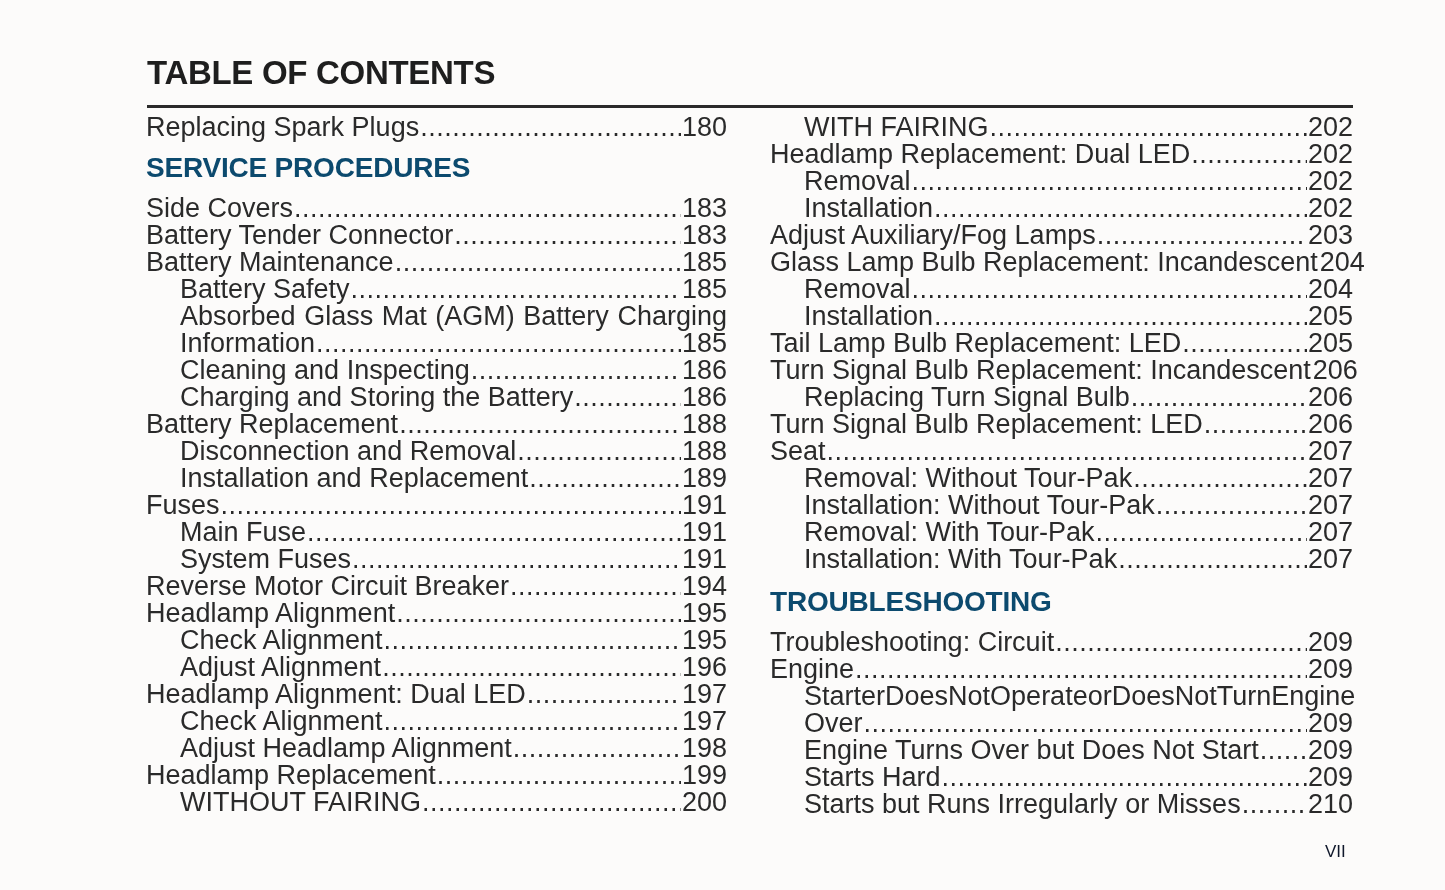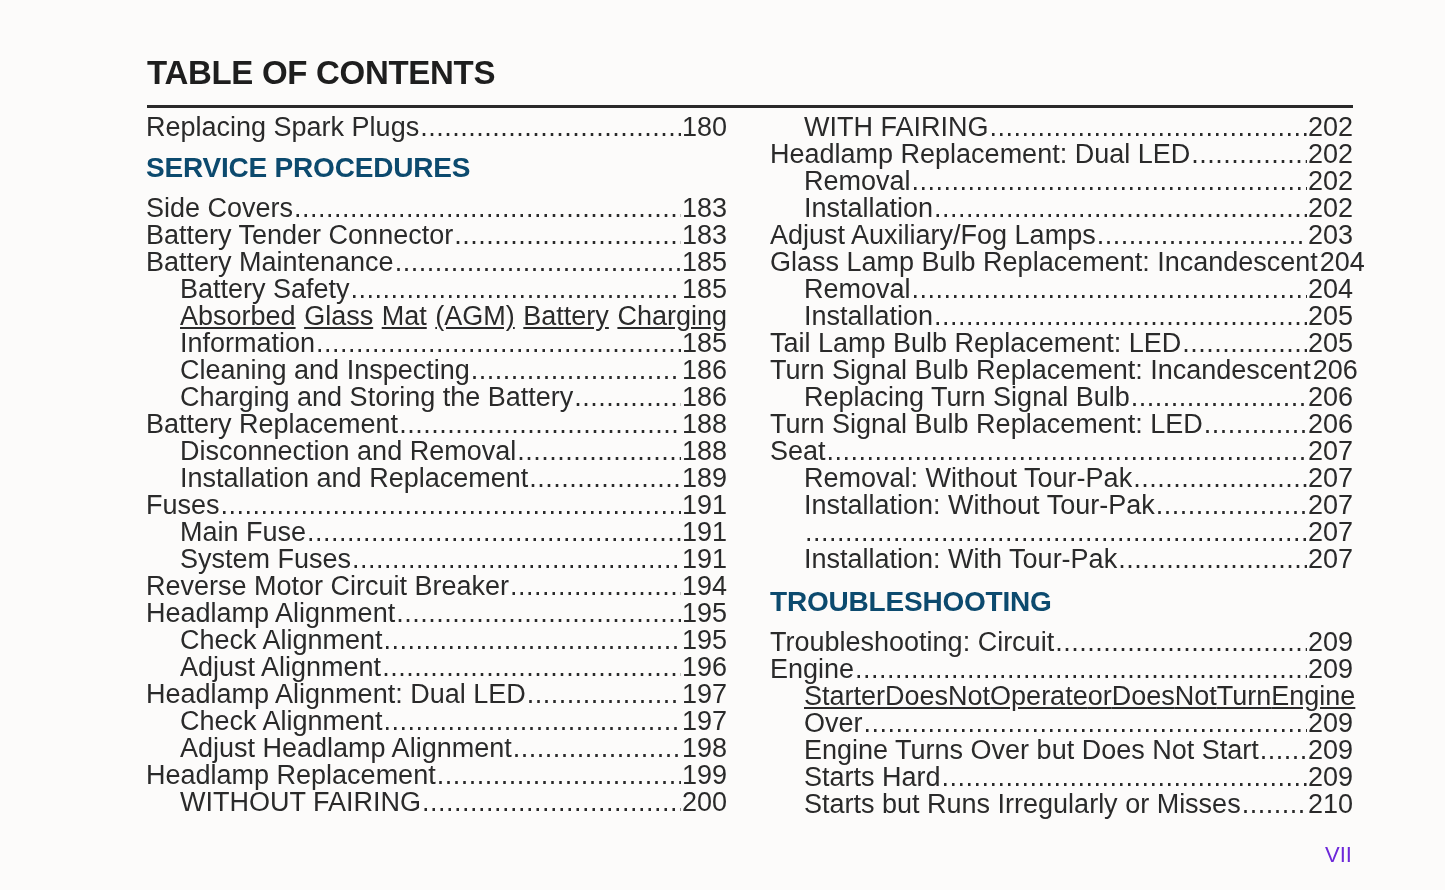--- a/index.html
+++ b/index.html
@@ -24,29 +24,29 @@
   .entry.sub { padding-left:34px; }
   .entry .label { flex:0 0 auto; }
   .entry .dots {
     flex:1 1 auto; overflow:hidden; margin:0 1px;
   }
   .entry .dots::before {
     content:"........................................................................................................................................................................";
     letter-spacing:0.5px;
   }
   .entry .page { flex:0 0 auto; }
-  .entry.wrapfirst { display:flex; justify-content:space-between;text-decoration:underline; }
+  .entry.wrapfirst { display:flex; justify-content:space-between; }
   .entry.wrapfirst span { flex:0 0 auto; }
   .section {
     font-weight:bold; font-size:28px; color:#0c4a6e;
     height:54px; line-height:54px; letter-spacing:-0.2px;
   }
   .section.sp-top { margin-top:2px; }
   .pagenum {
-    position:absolute; left:1325px; top:842px; font-size:22px; color:#6d28d9;
+    position:absolute; left:1325px; top:842px; font-size:17px; color:#0f172a;
   }
 </style>
 </head>
 <body>
 
 <div class="title">TABLE OF CONTENTS</div>
 <div class="rule"></div>
 
 <div class="col left">
   <div class="entry">
@@ -245,20 +245,21 @@
       <span class="label">Removal: Without Tour-Pak</span>
       <span class="dots"></span>
       <span class="page">207</span>
     </div>
   <div class="entry sub">
       <span class="label">Installation: Without Tour-Pak</span>
       <span class="dots"></span>
       <span class="page">207</span>
     </div>
   <div class="entry sub">
+      <span class="label">Removal: With Tour-Pak</span>
       <span class="dots"></span>
       <span class="page">207</span>
     </div>
   <div class="entry sub">
       <span class="label">Installation: With Tour-Pak</span>
       <span class="dots"></span>
       <span class="page">207</span>
     </div>
   <div class="section sp-top">TROUBLESHOOTING</div>
   <div class="entry">

